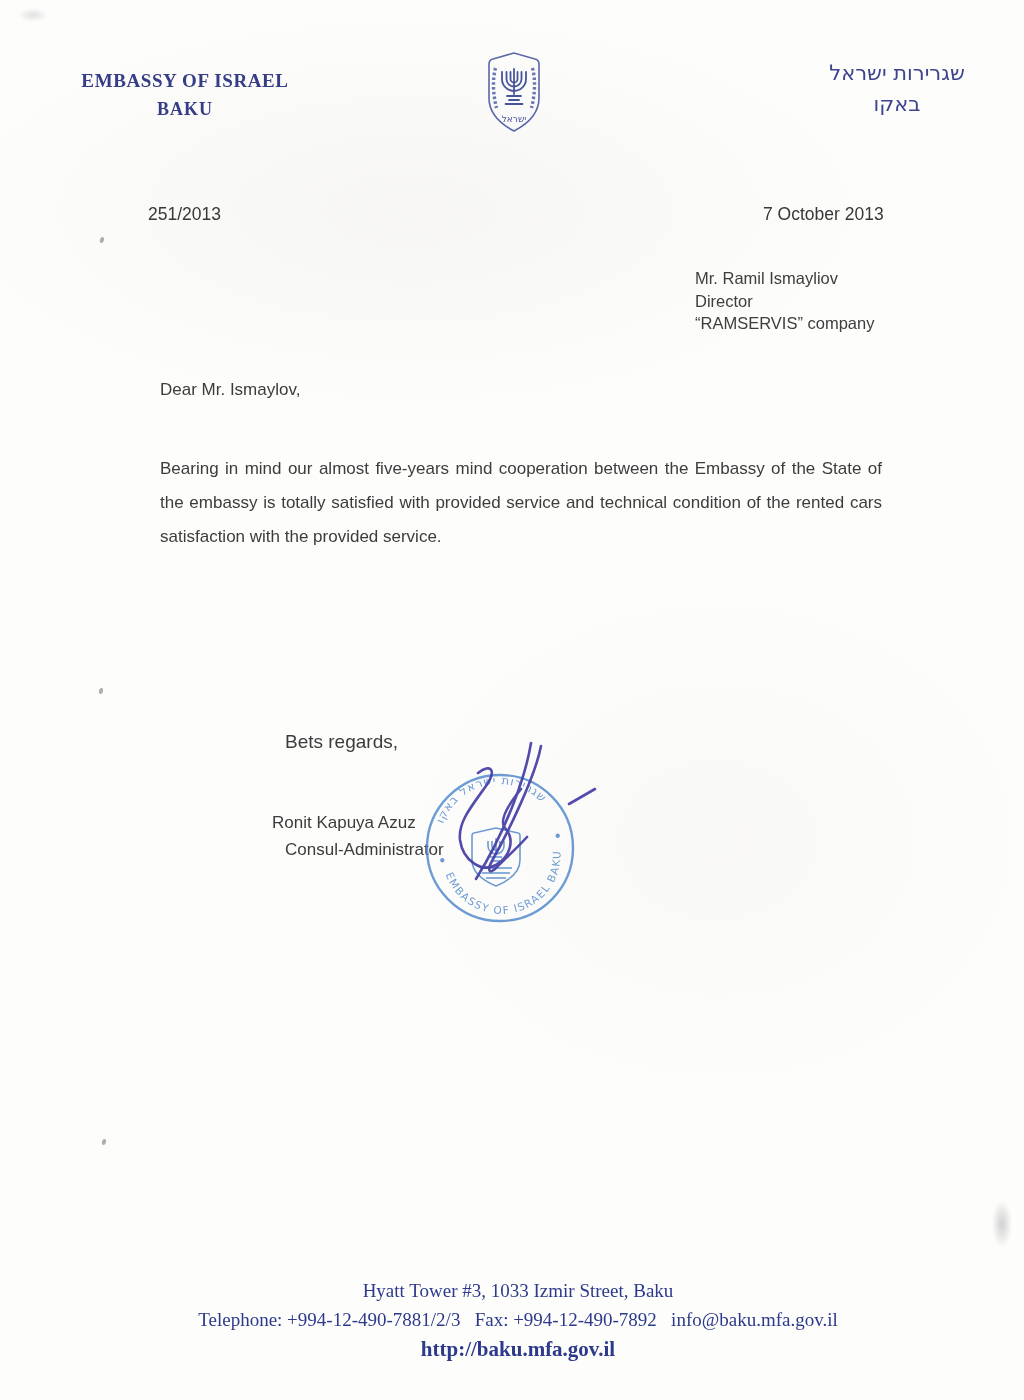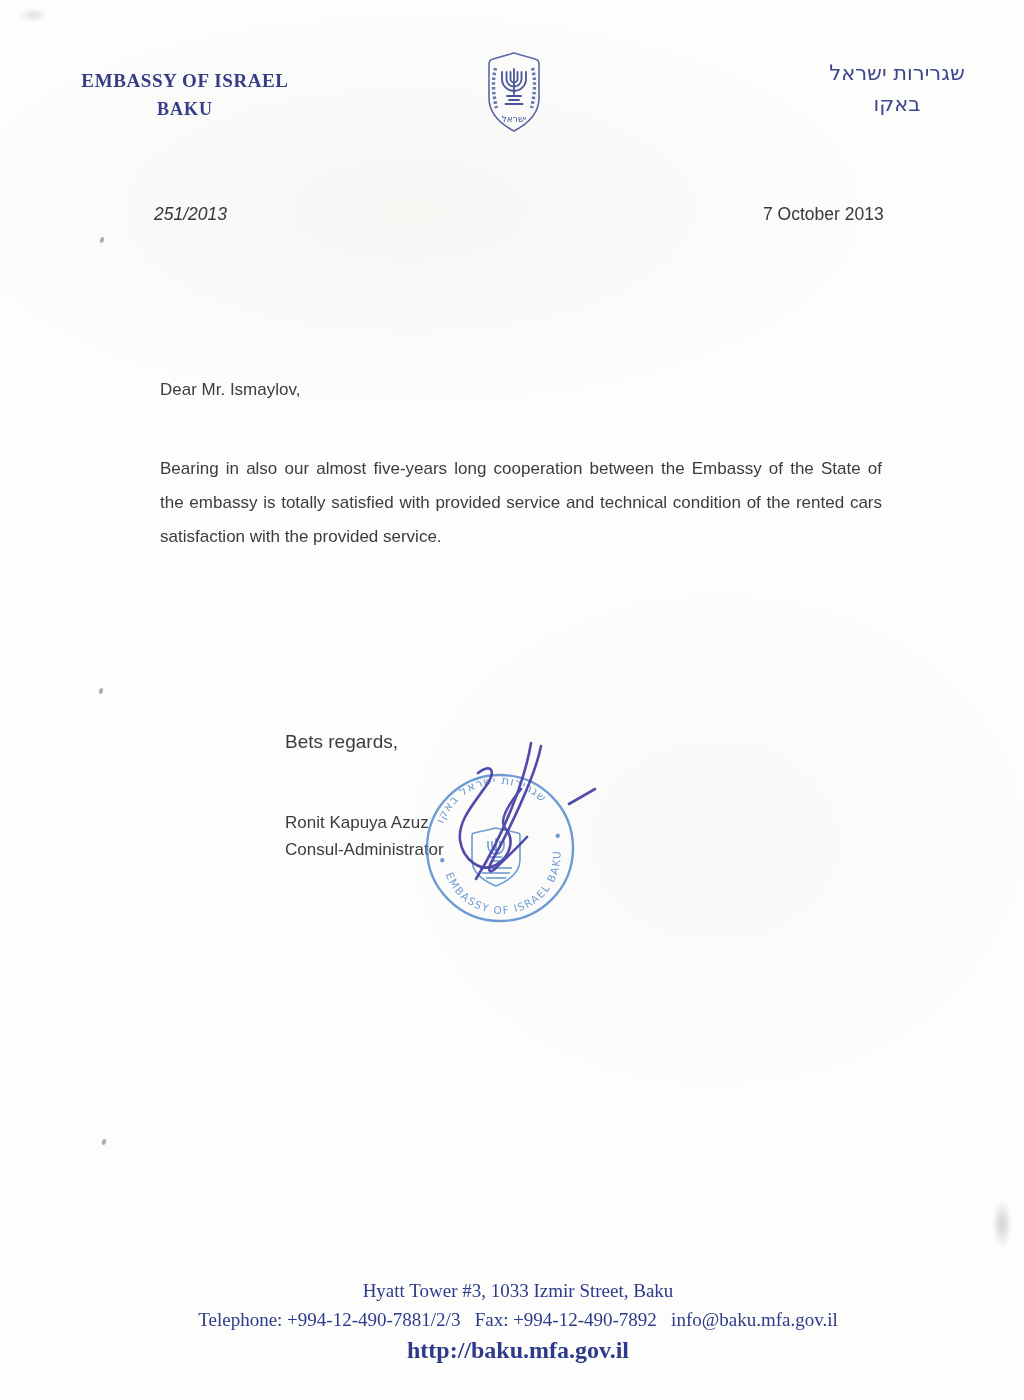--- a/index.html
+++ b/index.html
@@ -31,55 +31,55 @@
   .hebrew-name{
     left:822px;top:58px;width:150px;
     text-align:center;
     font-family:"DejaVu Sans", sans-serif;
     color:#3c458e;
     font-size:21px;line-height:31px;
   }
   .emblem{left:482px;top:48px;}
 
   
-  .ref-number{left:154px;top:204px;font-size:17.5px;color:#383838;font-style:italic;}
+  .ref-number{left:148px;top:204px;font-size:17.5px;color:#383838;}
   .date-line{left:763px;top:204px;font-size:17.5px;color:#383838;}
 
   
   .recipient{left:695px;top:267px;font-size:16.5px;line-height:22.5px;color:#3d3d3d;}
 
   
   .salutation{left:160px;top:380px;font-size:17px;color:#3c3c3c;}
 
   
   .body-block{left:160px;top:452px;width:722px;font-size:17px;color:#3c3c3c;}
   .body-line{
     height:34px;line-height:34px;
     text-align:justify;text-align-last:justify;
     white-space:nowrap;
   }
   .body-line.last{text-align-last:left;}
 
   
   .closing{left:285px;top:731px;font-size:19px;color:#3c3c3c;}
-  .signer-name{left:285px;top:813px;font-size:17px;color:#3c3c3c;}
+  .signer-name{left:272px;top:813px;font-size:17px;color:#3c3c3c;}
   .signer-title{left:285px;top:840px;font-size:17px;color:#3c3c3c;}
   .stamp-wrap{left:408px;top:718px;width:222px;height:220px;}
 
   
   .footer{
     left:0;top:1280px;width:1024px;
     padding-left:12px;box-sizing:border-box;
     text-align:center;
     font-family:Liberation Serif, serif;
     color:#2d3a8c;
   }
   .footer-address{font-size:19px;}
   .footer-contacts{font-size:19px;margin-top:7px;white-space:pre;}
-  .footer-website{font-size:24px;font-weight:bold;margin-top:6px;}
+  .footer-website{font-size:21px;font-weight:bold;margin-top:6px;}
 
   
   .speck{background:rgba(110,110,112,.55);border-radius:50%;}
   .speck-1{left:100px;top:237px;width:4px;height:6px;transform:rotate(18deg);}
   .speck-2{left:99px;top:688px;width:4px;height:6px;transform:rotate(12deg);}
   .speck-3{left:102px;top:1139px;width:4px;height:6px;transform:rotate(15deg);}
   .smudge-right{
     left:992px;top:1200px;width:20px;height:48px;
     background:radial-gradient(closest-side, rgba(140,140,142,.4), transparent);
     filter:blur(1px);
@@ -121,25 +121,30 @@
   </div>
 
   <div class="abs hebrew-name" dir="rtl">
     <div>שגרירות ישראל</div>
     <div>באקו</div>
   </div>
 
   <div class="abs ref-number">251/2013</div>
   <div class="abs date-line">7 October 2013</div>
 
+  <div class="abs recipient">
+    <div>Mr. Ramil Ismayliov</div>
+    <div>Director</div>
+    <div>“RAMSERVIS” company</div>
+  </div>
 
   <div class="abs salutation">Dear Mr. Ismaylov,</div>
 
   <div class="abs body-block">
-    <div class="body-line">Bearing in also our almost five-years long cooperation between the Embassy of the State of</div>
+    <div class="body-line">Bearing in mind our almost five-years mind cooperation between the Embassy of the State of</div>
     <div class="body-line">the embassy is totally satisfied with provided service and technical condition of the rented cars</div>
     <div class="body-line last">satisfaction with the provided service.</div>
   </div>
 
   <div class="abs closing">Bets regards,</div>
   <div class="abs signer-name">Ronit Kapuya Azuz</div>
   <div class="abs signer-title">Consul-Administrator</div>
 
   <div class="abs stamp-wrap">
     <svg width="222" height="220" viewBox="0 0 222 220">

